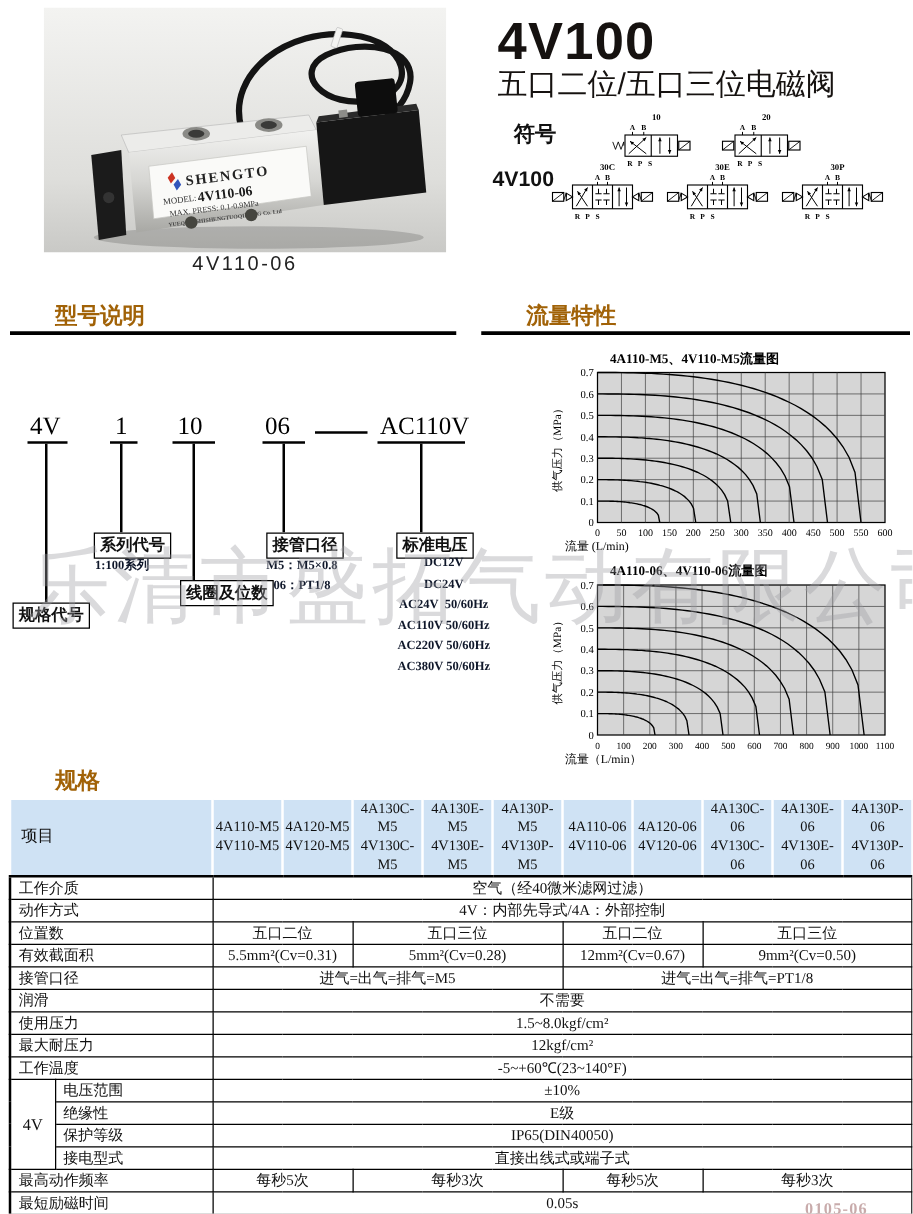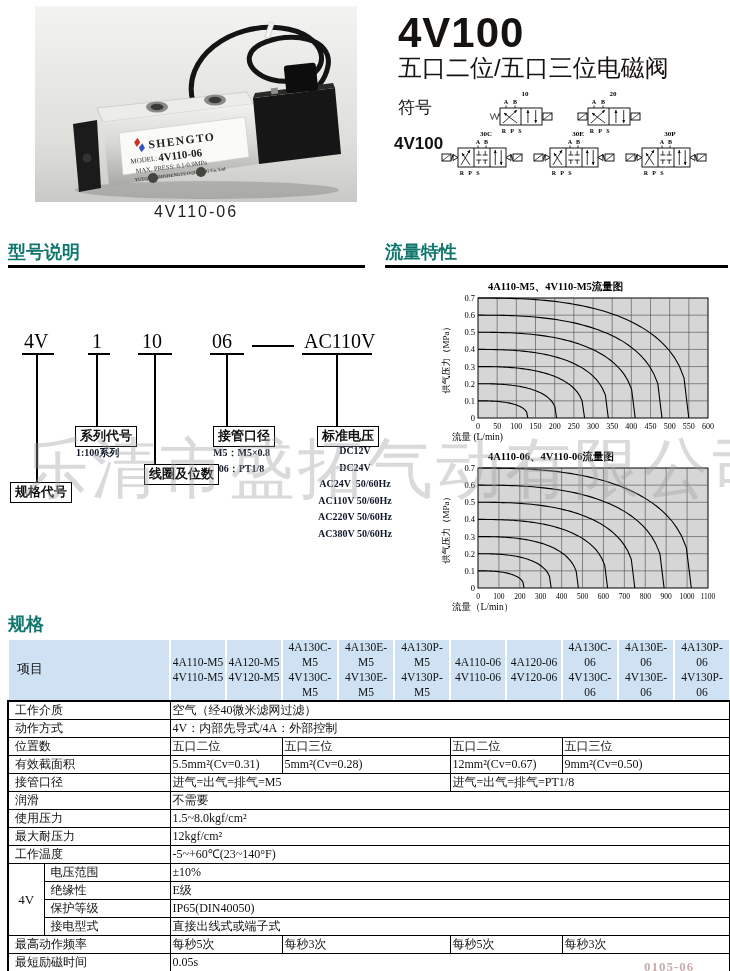--- a/index.html
+++ b/index.html
@@ -2,21 +2,21 @@
 <html><head>
 <meta charset="utf-8">
 <style>
   html,body{margin:0;padding:0;background:#fff;}
   #page{position:relative;width:730px;height:971px;background:#fff;overflow:hidden;
         font-family:"Liberation Sans",sans-serif;color:#111;}
   .abs{position:absolute;}
   
   .h-title{font-size:42px;font-weight:bold;letter-spacing:1px;color:#161210;line-height:1;}
   .h-sub{font-size:24px;font-weight:normal;color:#161210;line-height:1;}
-  .sec-head{font-size:18px;font-weight:bold;color:#0f766e;}
+  .sec-head{font-size:18px;font-weight:bold;color:#a16207;margin-left:36px;}
   .rule{position:absolute;height:2.5px;background:#000;}
   
   #photo-caption{font-family:"Liberation Sans",sans-serif;font-size:16px;letter-spacing:2px;color:#222;text-align:center;}
   
   .code{position:absolute;font-family:"Liberation Serif",serif;font-size:20px;color:#000;}
   .ubar{position:absolute;height:2px;background:#000;}
   .vline{position:absolute;width:1.5px;background:#000;}
   .tagbox{position:absolute;border:1.5px solid #000;background:#fff;padding:0px 4px 1px 4px;
           font-size:13px;font-weight:bold;white-space:nowrap;}
   .mlist{position:absolute;font-family:"Liberation Serif",serif;font-size:10px;font-weight:bold;
@@ -27,21 +27,21 @@
   #watermark{position:absolute;left:22px;top:424px;font-size:66px;letter-spacing:3px;
              color:rgba(158,158,162,0.38);white-space:nowrap;z-index:30;pointer-events:none;
              font-family:"Liberation Sans",sans-serif;}
   
   #spec-table{border-collapse:collapse;table-layout:fixed;width:722px;border:2px solid #000;
               font-family:"Liberation Serif",serif;}
   #spec-table th{background:#cfe2f4;border:2px solid #fff;border-bottom:2px solid #000;
                  font-weight:normal;font-size:11.5px;line-height:1.3;height:40px;padding:0 1px;
                  text-align:center;}
   #spec-table th.corner{text-align:left;padding-left:8px;font-size:13px;}
-  #spec-table td{border:1px solid #000;font-size:12px;height:17px;
+  #spec-table td{border:1px solid #000;text-align:center;font-size:12px;height:17px;
                  line-height:15px;padding:0 2px;white-space:nowrap;overflow:hidden;}
   #spec-table td.lab{text-align:left;padding-left:6px;}
   #spec-table td.grp{text-align:center;font-size:13px;}
   #footer-code{position:absolute;left:644px;top:959px;font-family:"Liberation Serif",serif;
                font-size:13px;font-weight:bold;color:#bf9d9d;letter-spacing:1px;opacity:.85;}
 </style>
 </head>
 <body>
 
 <div id="page">
@@ -88,21 +88,21 @@
       <circle cx="118" cy="172" r="5" fill="#45453f"></circle>
       <circle cx="166" cy="166" r="5" fill="#45453f"></circle>
       <circle cx="52" cy="152" r="4.5" fill="#333"></circle>
     </svg>
   </div>
   <div id="photo-caption" class="abs" style="left:35px;top:203px;width:322px;">4V110-06</div>
 
   <div class="abs h-title" style="left:398px;top:12px;">4V100</div>
   <div class="abs h-sub" style="left:398px;top:56px;">五口二位/五口三位电磁阀</div>
 
-  <div class="abs" style="left:398px;top:96px;font-size:17px;font-weight:normal;">符号</div>
+  <div class="abs" style="left:411px;top:96px;font-size:17px;font-weight:bold;">符号</div>
   <div class="abs" style="left:394px;top:134px;font-size:17px;font-weight:bold;">4V100</div>
   <div class="abs" style="left:440px;top:86px;width:290px;height:96px;">
     <svg id="sym-svg" width="290" height="96" viewBox="0 0 290 96">
         <g>
           <rect x="60" y="22" width="42" height="17" fill="#fff" stroke="#000" stroke-width="0.9"></rect>
           <line x1="81" y1="22" x2="81" y2="39" stroke="#000" stroke-width="0.9"></line>
           <line x1="63" y1="37" x2="77" y2="24" stroke="#000" stroke-width="0.8"></line>
           <polygon points="77,24 75.75425106423529,27.06726418637865 73.8489879860069,25.015442409825013" fill="#000"></polygon>
           <line x1="77" y1="37" x2="64" y2="27" stroke="#000" stroke-width="0.8"></line>
           <polygon points="64,27 67.23146703250336,27.71945869780264 65.52427690212423,29.938805867295518" fill="#000"></polygon>

